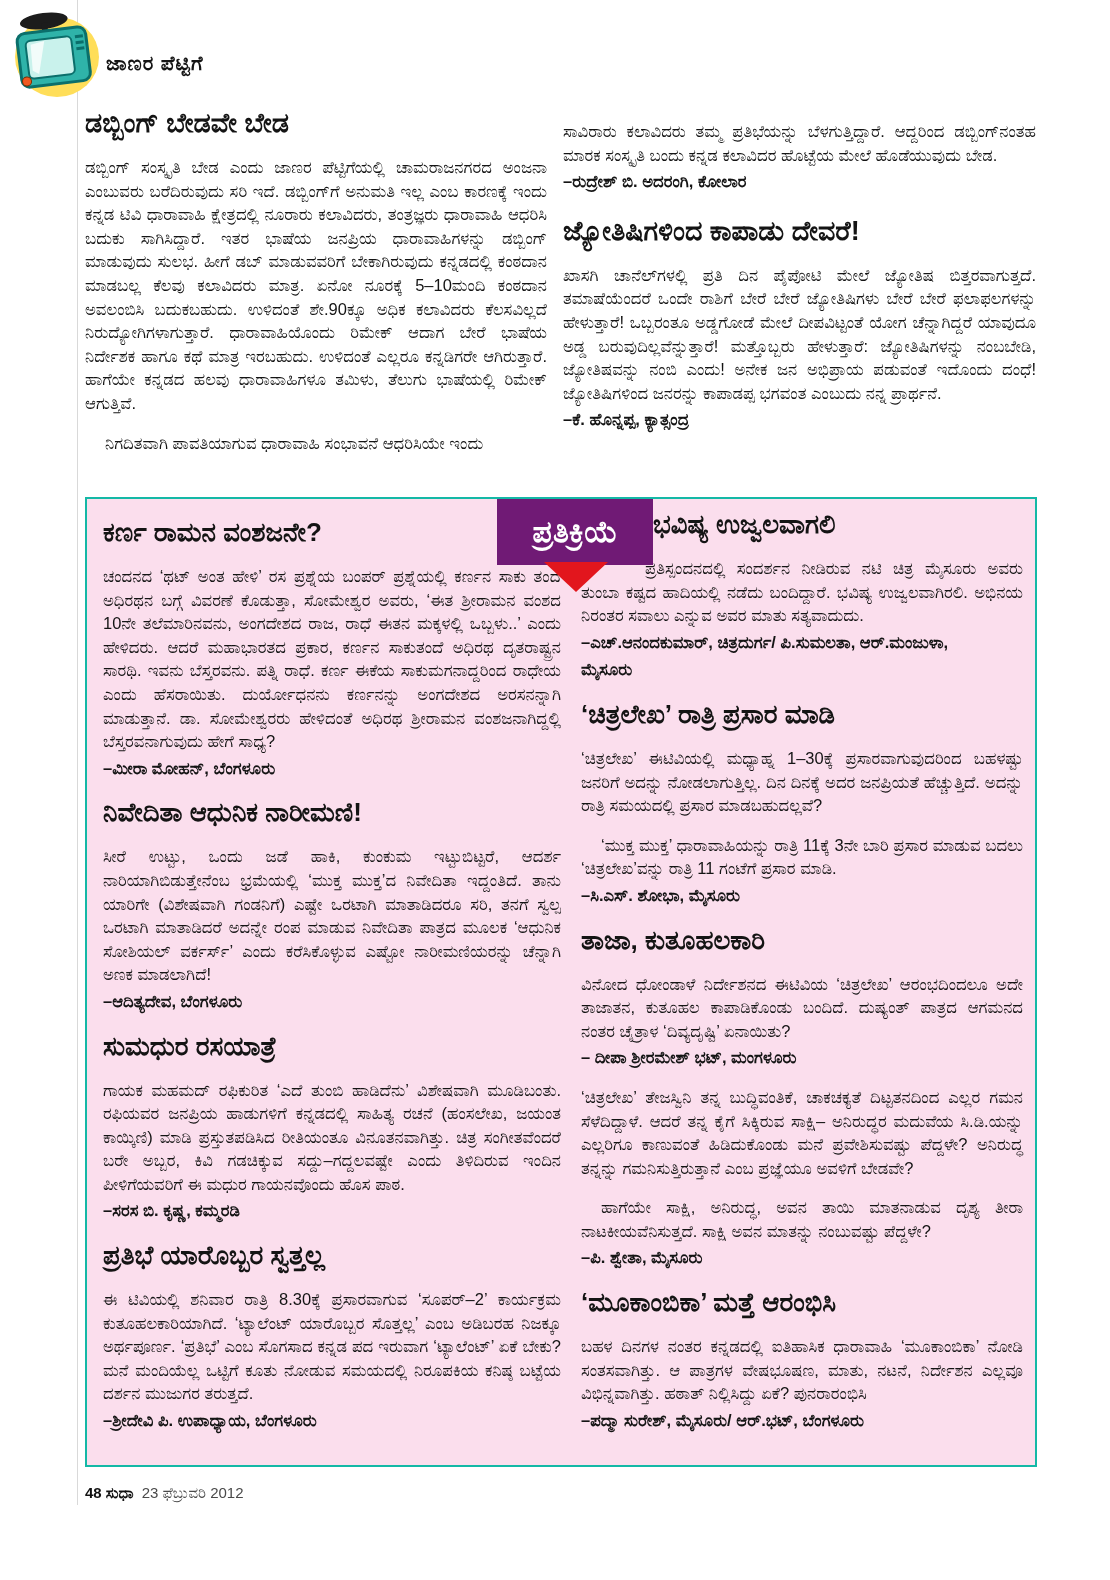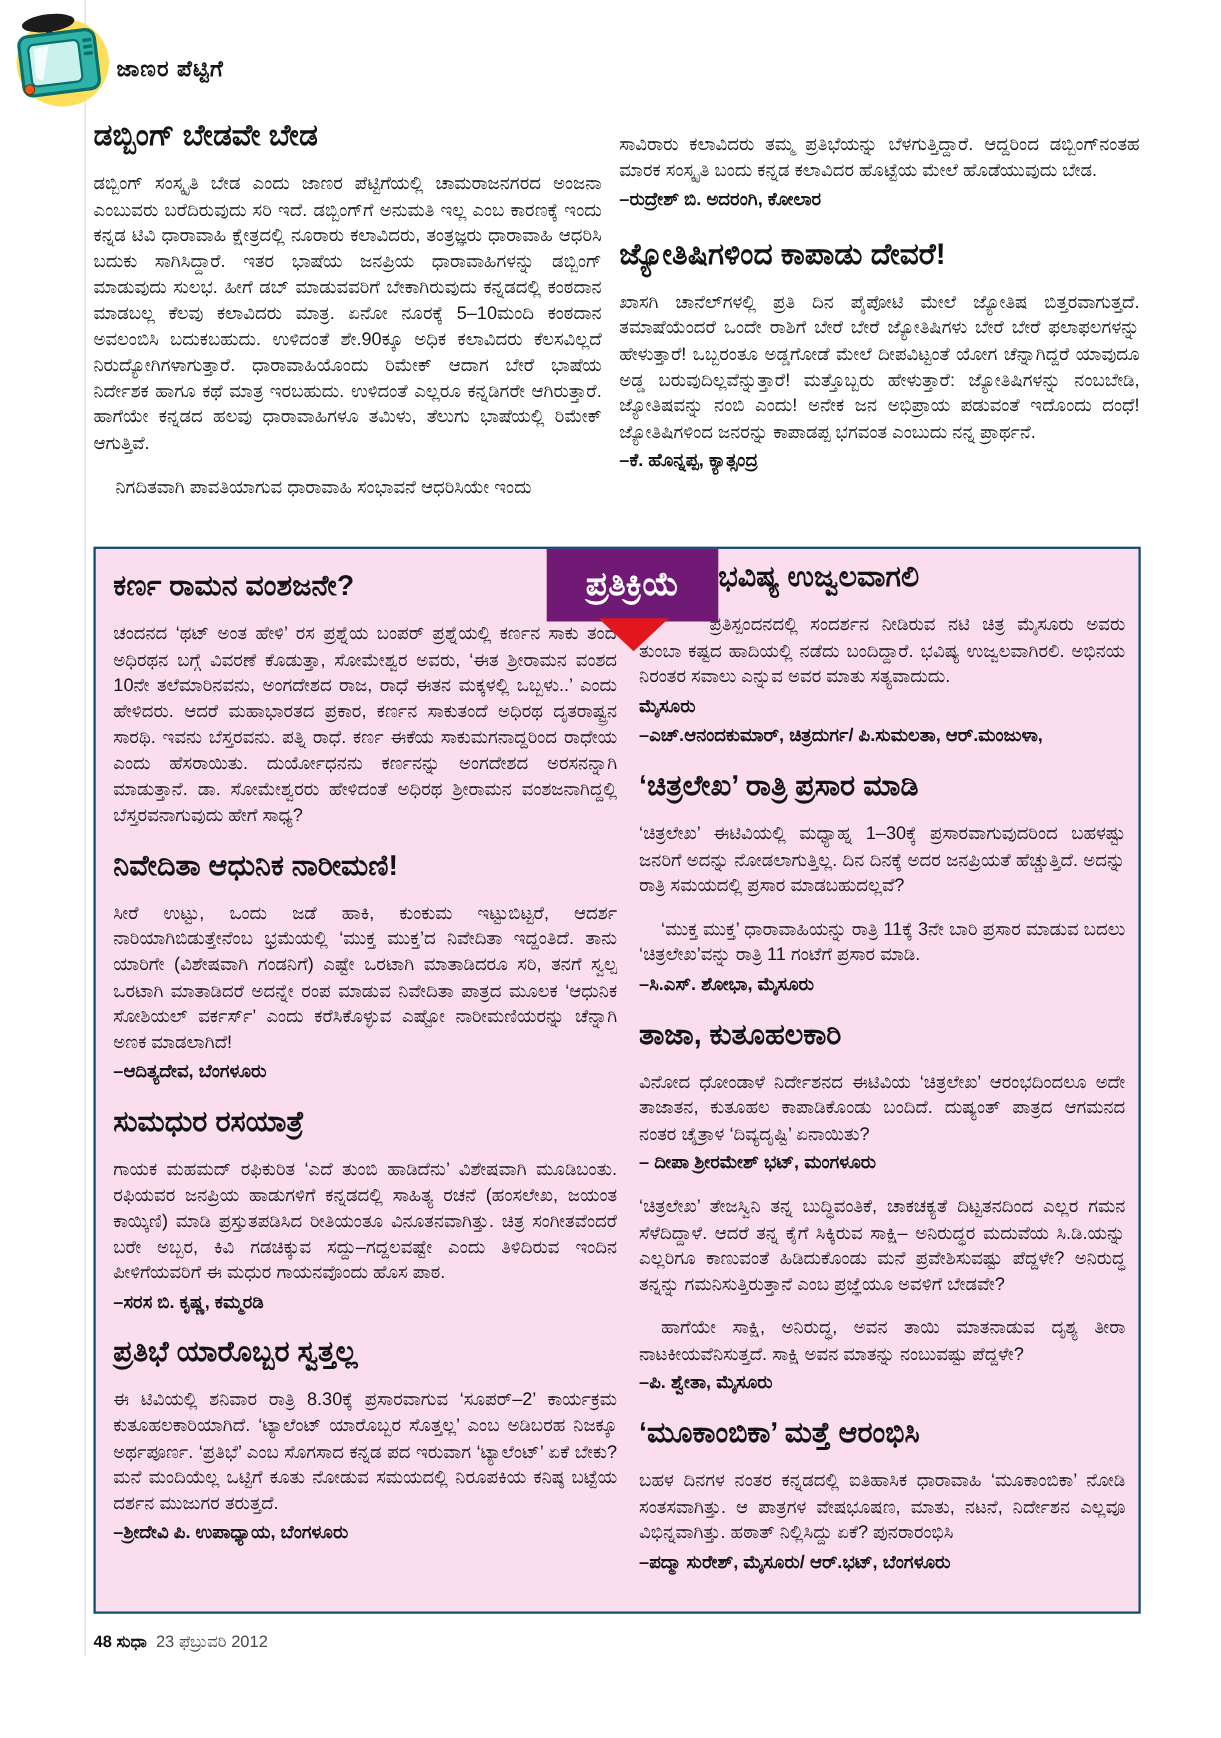--- a/index.html
+++ b/index.html
@@ -22,21 +22,21 @@
   .sig-inset{padding-right:58px;}
   .sig-inset2{padding-right:24px;}
 
   
   .top-left{position:absolute;left:85px;top:106px;width:462px;}
   .top-right{position:absolute;left:563px;top:104px;width:473px;}
   .top-right h1{margin-top:20px;}
 
   
   .reaction-box{position:absolute;left:85px;top:497px;width:948px;height:966px;
-                background:#fbdeed;border:2px solid #0c4a6e;}
+                background:#fbdeed;border:2px solid #14b8a6;}
   .box-left{position:absolute;left:16px;top:10px;width:458px;}
   .box-right{position:absolute;left:494px;top:4px;width:442px;}
   .box-left h2:first-child{margin-top:6px;}
   .box-right h2:first-child{margin-top:4px;}
   .lead-heading{padding-left:72px;}
   .lead-para{text-indent:64px;}
 
   
   .badge{position:absolute;left:497px;top:499px;width:156px;height:66px;background:#701a75;
          color:#ffffff;display:flex;align-items:center;justify-content:center;
@@ -85,39 +85,40 @@
     <p class="sig">–ರುದ್ರೇಶ್ ಬಿ. ಅದರಂಗಿ, ಕೋಲಾರ</p>
     <h1>ಜ್ಯೋತಿಷಿಗಳಿಂದ ಕಾಪಾಡು ದೇವರೆ!</h1>
     <p>ಖಾಸಗಿ ಚಾನೆಲ್‌ಗಳಲ್ಲಿ ಪ್ರತಿ ದಿನ ಪೈಪೋಟಿ ಮೇಲೆ ಜ್ಯೋತಿಷ ಬಿತ್ತರವಾಗುತ್ತದೆ. ತಮಾಷೆಯೆಂದರೆ ಒಂದೇ ರಾಶಿಗೆ ಬೇರೆ ಬೇರೆ ಜ್ಯೋತಿಷಿಗಳು ಬೇರೆ ಬೇರೆ ಫಲಾಫಲಗಳನ್ನು ಹೇಳುತ್ತಾರೆ! ಒಬ್ಬರಂತೂ ಅಡ್ಡಗೋಡೆ ಮೇಲೆ ದೀಪವಿಟ್ಟಂತೆ ಯೋಗ ಚೆನ್ನಾಗಿದ್ದರೆ ಯಾವುದೂ ಅಡ್ಡ ಬರುವುದಿಲ್ಲವೆನ್ನುತ್ತಾರೆ! ಮತ್ತೊಬ್ಬರು ಹೇಳುತ್ತಾರೆ: ಜ್ಯೋತಿಷಿಗಳನ್ನು ನಂಬಬೇಡಿ, ಜ್ಯೋತಿಷವನ್ನು ನಂಬಿ ಎಂದು! ಅನೇಕ ಜನ ಅಭಿಪ್ರಾಯ ಪಡುವಂತೆ ಇದೊಂದು ದಂಧೆ! ಜ್ಯೋತಿಷಿಗಳಿಂದ ಜನರನ್ನು ಕಾಪಾಡಪ್ಪ ಭಗವಂತ ಎಂಬುದು ನನ್ನ ಪ್ರಾರ್ಥನೆ.</p>
     <p class="sig">–ಕೆ. ಹೊನ್ನಪ್ಪ, ಕ್ಯಾತ್ಸಂದ್ರ</p>
   </section>
 
   <section class="reaction-box">
     <div class="box-left bt">
       <h2>ಕರ್ಣ ರಾಮನ ವಂಶಜನೇ?</h2>
       <p>ಚಂದನದ ‘ಥಟ್ ಅಂತ ಹೇಳಿ’ ರಸ ಪ್ರಶ್ನೆಯ ಬಂಪರ್ ಪ್ರಶ್ನೆಯಲ್ಲಿ ಕರ್ಣನ ಸಾಕು ತಂದೆ ಅಧಿರಥನ ಬಗ್ಗೆ ವಿವರಣೆ ಕೊಡುತ್ತಾ, ಸೋಮೇಶ್ವರ ಅವರು, ‘ಈತ ಶ್ರೀರಾಮನ ವಂಶದ 10ನೇ ತಲೆಮಾರಿನವನು, ಅಂಗದೇಶದ ರಾಜ, ರಾಧೆ ಈತನ ಮಕ್ಕಳಲ್ಲಿ ಒಬ್ಬಳು..’ ಎಂದು ಹೇಳಿದರು. ಆದರೆ ಮಹಾಭಾರತದ ಪ್ರಕಾರ, ಕರ್ಣನ ಸಾಕುತಂದೆ ಅಧಿರಥ ದೃತರಾಷ್ಟ್ರನ ಸಾರಥಿ. ಇವನು ಬೆಸ್ತರವನು. ಪತ್ನಿ ರಾಧೆ. ಕರ್ಣ ಈಕೆಯ ಸಾಕುಮಗನಾದ್ದರಿಂದ ರಾಧೇಯ ಎಂದು ಹೆಸರಾಯಿತು. ದುರ್ಯೋಧನನು ಕರ್ಣನನ್ನು ಅಂಗದೇಶದ ಅರಸನನ್ನಾಗಿ ಮಾಡುತ್ತಾನೆ. ಡಾ. ಸೋಮೇಶ್ವರರು ಹೇಳಿದಂತೆ ಅಧಿರಥ ಶ್ರೀರಾಮನ ವಂಶಜನಾಗಿದ್ದಲ್ಲಿ ಬೆಸ್ತರವನಾಗುವುದು ಹೇಗೆ ಸಾಧ್ಯ?</p>
+      <p class="sig">–ಮೀರಾ ಮೋಹನ್, ಬೆಂಗಳೂರು</p>
 
       <h2>ನಿವೇದಿತಾ ಆಧುನಿಕ ನಾರೀಮಣಿ!</h2>
       <p>ಸೀರೆ ಉಟ್ಟು, ಒಂದು ಜಡೆ ಹಾಕಿ, ಕುಂಕುಮ ಇಟ್ಟುಬಿಟ್ಟರೆ, ಆದರ್ಶ ನಾರಿಯಾಗಿಬಿಡುತ್ತೇನೆಂಬ ಭ್ರಮೆಯಲ್ಲಿ ‘ಮುಕ್ತ ಮುಕ್ತ’ದ ನಿವೇದಿತಾ ಇದ್ದಂತಿದೆ. ತಾನು ಯಾರಿಗೇ (ವಿಶೇಷವಾಗಿ ಗಂಡನಿಗೆ) ಎಷ್ಟೇ ಒರಟಾಗಿ ಮಾತಾಡಿದರೂ ಸರಿ, ತನಗೆ ಸ್ವಲ್ಪ ಒರಟಾಗಿ ಮಾತಾಡಿದರೆ ಅದನ್ನೇ ರಂಪ ಮಾಡುವ ನಿವೇದಿತಾ ಪಾತ್ರದ ಮೂಲಕ ‘ಆಧುನಿಕ ಸೋಶಿಯಲ್ ವರ್ಕರ್ಸ್’ ಎಂದು ಕರೆಸಿಕೊಳ್ಳುವ ಎಷ್ಟೋ ನಾರೀಮಣಿಯರನ್ನು ಚೆನ್ನಾಗಿ ಅಣಕ ಮಾಡಲಾಗಿದೆ!</p>
       <p class="sig">–ಆದಿತ್ಯದೇವ, ಬೆಂಗಳೂರು</p>
 
       <h2>ಸುಮಧುರ ರಸಯಾತ್ರೆ</h2>
       <p>ಗಾಯಕ ಮಹಮದ್ ರಫಿಕುರಿತ ‘ಎದೆ ತುಂಬಿ ಹಾಡಿದೆನು’ ವಿಶೇಷವಾಗಿ ಮೂಡಿಬಂತು. ರಫಿಯವರ ಜನಪ್ರಿಯ ಹಾಡುಗಳಿಗೆ ಕನ್ನಡದಲ್ಲಿ ಸಾಹಿತ್ಯ ರಚನೆ (ಹಂಸಲೇಖ, ಜಯಂತ ಕಾಯ್ಕಿಣಿ) ಮಾಡಿ ಪ್ರಸ್ತುತಪಡಿಸಿದ ರೀತಿಯಂತೂ ವಿನೂತನವಾಗಿತ್ತು. ಚಿತ್ರ ಸಂಗೀತವೆಂದರೆ ಬರೇ ಅಬ್ಬರ, ಕಿವಿ ಗಡಚಿಕ್ಕುವ ಸದ್ದು–ಗದ್ದಲವಷ್ಟೇ ಎಂದು ತಿಳಿದಿರುವ ಇಂದಿನ ಪೀಳಿಗೆಯವರಿಗೆ ಈ ಮಧುರ ಗಾಯನವೊಂದು ಹೊಸ ಪಾಠ.</p>
       <p class="sig">–ಸರಸ ಬಿ. ಕೃಷ್ಣ, ಕಮ್ಮರಡಿ</p>
 
       <h2>ಪ್ರತಿಭೆ ಯಾರೊಬ್ಬರ ಸ್ವತ್ತಲ್ಲ</h2>
       <p>ಈ ಟಿವಿಯಲ್ಲಿ ಶನಿವಾರ ರಾತ್ರಿ 8.30ಕ್ಕೆ ಪ್ರಸಾರವಾಗುವ ‘ಸೂಪರ್–2’ ಕಾರ್ಯಕ್ರಮ ಕುತೂಹಲಕಾರಿಯಾಗಿದೆ. ‘ಟ್ಯಾಲೆಂಟ್ ಯಾರೊಬ್ಬರ ಸೊತ್ತಲ್ಲ’ ಎಂಬ ಅಡಿಬರಹ ನಿಜಕ್ಕೂ ಅರ್ಥಪೂರ್ಣ. ‘ಪ್ರತಿಭೆ’ ಎಂಬ ಸೊಗಸಾದ ಕನ್ನಡ ಪದ ಇರುವಾಗ ‘ಟ್ಯಾಲೆಂಟ್’ ಏಕೆ ಬೇಕು? ಮನೆ ಮಂದಿಯೆಲ್ಲ ಒಟ್ಟಿಗೆ ಕೂತು ನೋಡುವ ಸಮಯದಲ್ಲಿ ನಿರೂಪಕಿಯ ಕನಿಷ್ಠ ಬಟ್ಟೆಯ ದರ್ಶನ ಮುಜುಗರ ತರುತ್ತದೆ.</p>
       <p class="sig">–ಶ್ರೀದೇವಿ ಪಿ. ಉಪಾಧ್ಯಾಯ, ಬೆಂಗಳೂರು</p>
     </div>
 
     <div class="box-right bt">
       <h2 class="lead-heading">ಭವಿಷ್ಯ ಉಜ್ವಲವಾಗಲಿ</h2>
       <p class="lead-para">ಪ್ರತಿಸ್ಪಂದನದಲ್ಲಿ ಸಂದರ್ಶನ ನೀಡಿರುವ ನಟಿ ಚಿತ್ರ ಮೈಸೂರು ಅವರು ತುಂಬಾ ಕಷ್ಟದ ಹಾದಿಯಲ್ಲಿ ನಡೆದು ಬಂದಿದ್ದಾರೆ. ಭವಿಷ್ಯ ಉಜ್ವಲವಾಗಿರಲಿ. ಅಭಿನಯ ನಿರಂತರ ಸವಾಲು ಎನ್ನುವ ಅವರ ಮಾತು ಸತ್ಯವಾದುದು.</p>
+      <p class="sig">–ಎಚ್.ಆನಂದಕುಮಾರ್, ಚಿತ್ರದುರ್ಗ/ ಪಿ.ಸುಮಲತಾ, ಆರ್.ಮಂಜುಳಾ,</p>
       <p class="sig">ಮೈಸೂರು</p>
-      <p class="sig">–ಎಚ್.ಆನಂದಕುಮಾರ್, ಚಿತ್ರದುರ್ಗ/ ಪಿ.ಸುಮಲತಾ, ಆರ್.ಮಂಜುಳಾ,</p>
 
       <h2>‘ಚಿತ್ರಲೇಖ’ ರಾತ್ರಿ ಪ್ರಸಾರ ಮಾಡಿ</h2>
       <p>‘ಚಿತ್ರಲೇಖ’ ಈಟಿವಿಯಲ್ಲಿ ಮಧ್ಯಾಹ್ನ 1–30ಕ್ಕೆ ಪ್ರಸಾರವಾಗುವುದರಿಂದ ಬಹಳಷ್ಟು ಜನರಿಗೆ ಅದನ್ನು ನೋಡಲಾಗುತ್ತಿಲ್ಲ. ದಿನ ದಿನಕ್ಕೆ ಅದರ ಜನಪ್ರಿಯತೆ ಹೆಚ್ಚುತ್ತಿದೆ. ಅದನ್ನು ರಾತ್ರಿ ಸಮಯದಲ್ಲಿ ಪ್ರಸಾರ ಮಾಡಬಹುದಲ್ಲವೆ?</p>
       <p class="indent">‘ಮುಕ್ತ ಮುಕ್ತ’ ಧಾರಾವಾಹಿಯನ್ನು ರಾತ್ರಿ 11ಕ್ಕೆ 3ನೇ ಬಾರಿ ಪ್ರಸಾರ ಮಾಡುವ ಬದಲು ‘ಚಿತ್ರಲೇಖ’ವನ್ನು ರಾತ್ರಿ 11 ಗಂಟೆಗೆ ಪ್ರಸಾರ ಮಾಡಿ.</p>
       <p class="sig">–ಸಿ.ಎಸ್. ಶೋಭಾ, ಮೈಸೂರು</p>
 
       <h2>ತಾಜಾ, ಕುತೂಹಲಕಾರಿ</h2>
       <p>ವಿನೋದ ಧೋಂಡಾಳೆ ನಿರ್ದೇಶನದ ಈಟಿವಿಯ ‘ಚಿತ್ರಲೇಖ’ ಆರಂಭದಿಂದಲೂ ಅದೇ ತಾಜಾತನ, ಕುತೂಹಲ ಕಾಪಾಡಿಕೊಂಡು ಬಂದಿದೆ. ದುಷ್ಯಂತ್ ಪಾತ್ರದ ಆಗಮನದ ನಂತರ ಚೈತ್ರಾಳ ‘ದಿವ್ಯದೃಷ್ಟಿ’ ಏನಾಯಿತು?</p>
       <p class="sig sig-inset">– ದೀಪಾ ಶ್ರೀರಮೇಶ್ ಭಟ್, ಮಂಗಳೂರು</p>
 

